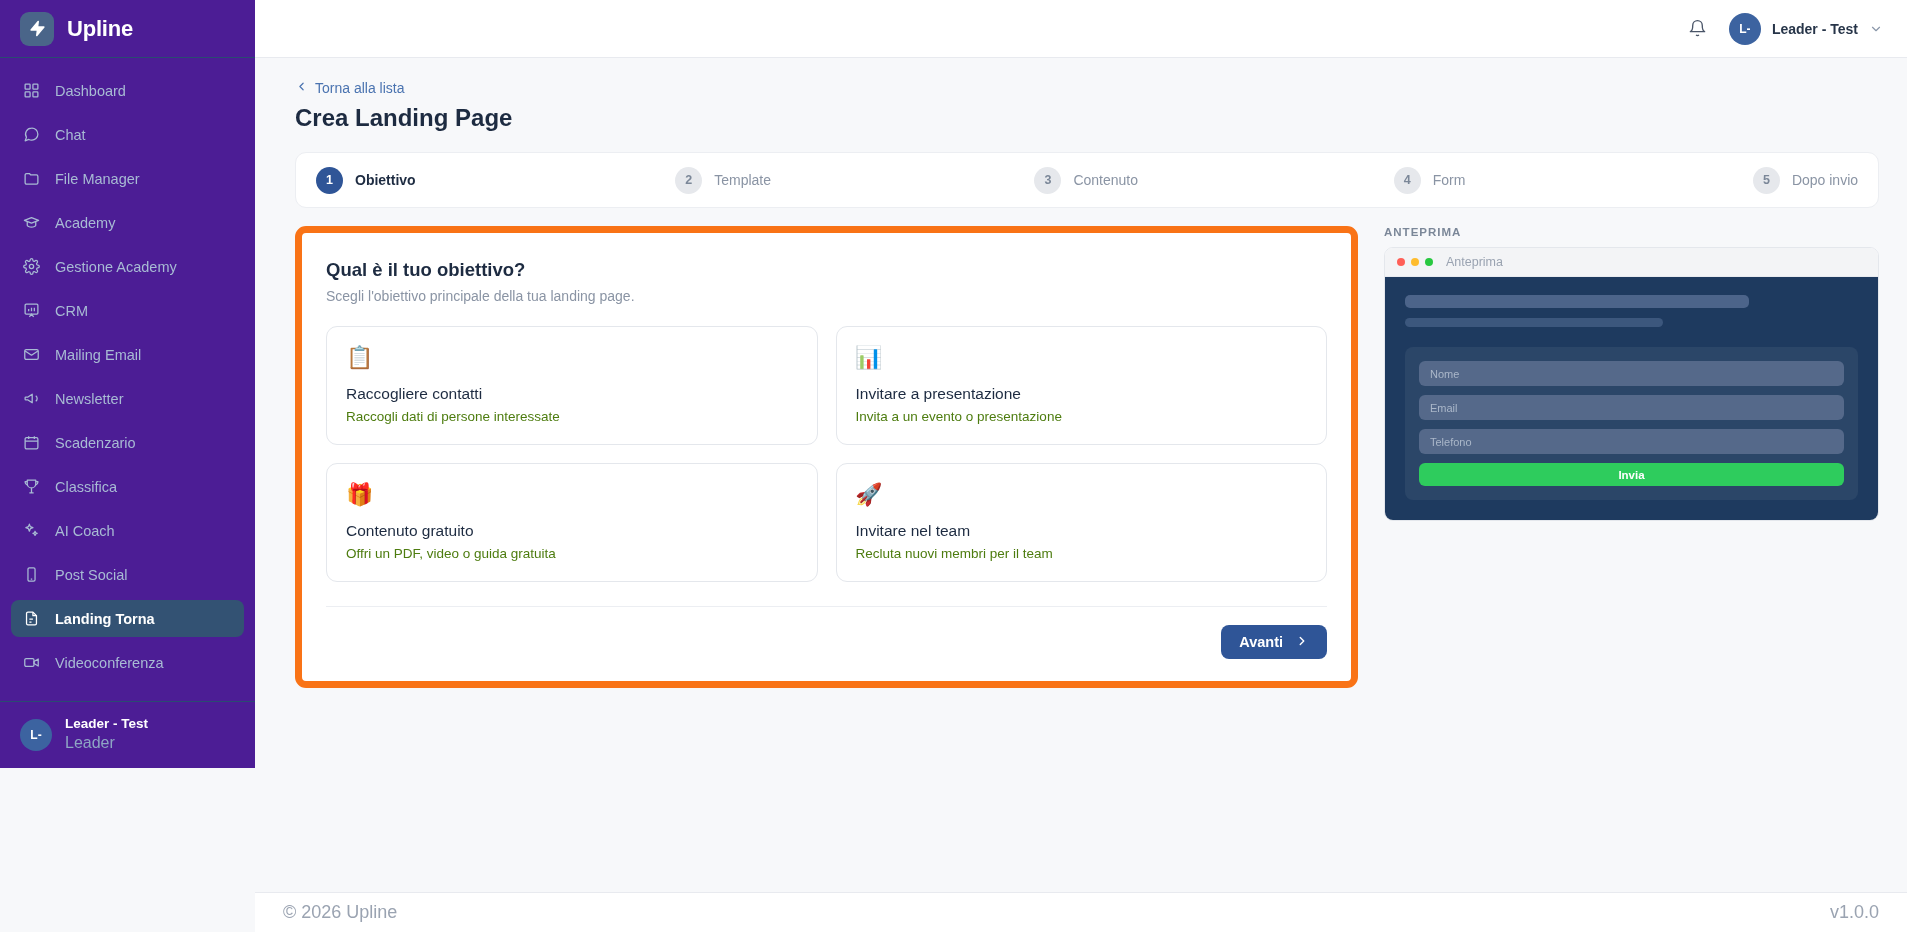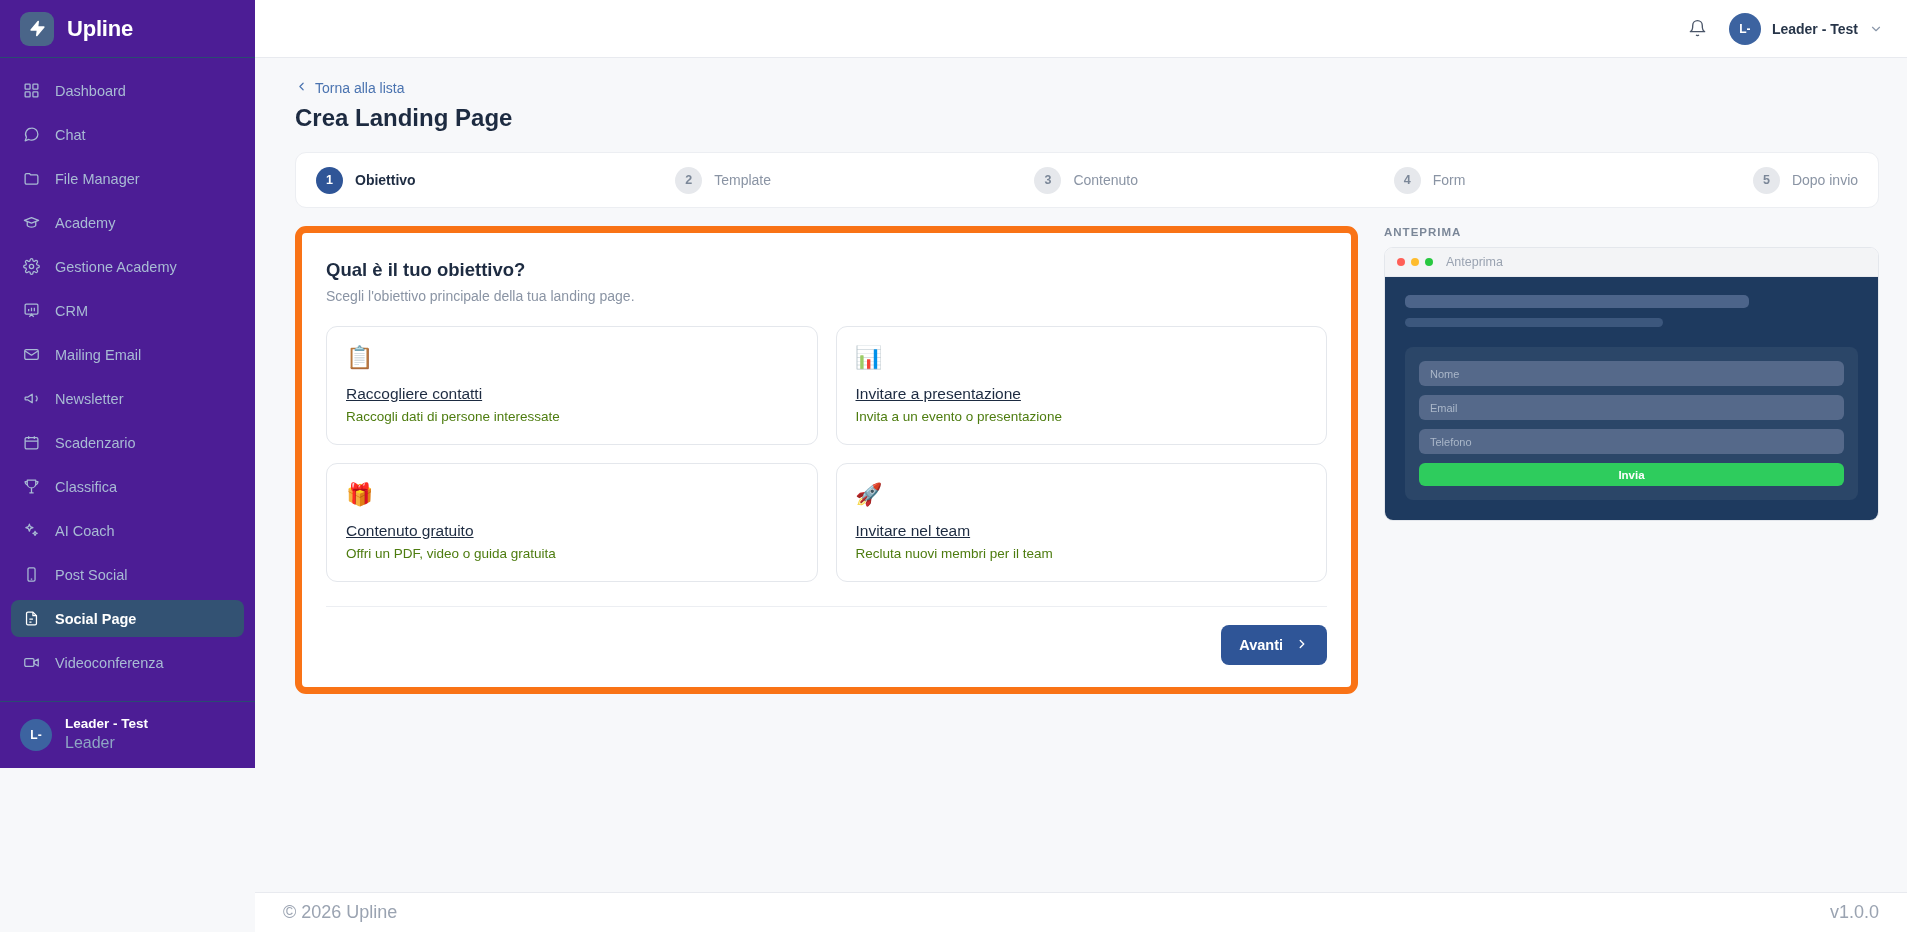--- a/index.html
+++ b/index.html
@@ -115,28 +115,28 @@
   }
   .panel-h { font-size: 18.5px; font-weight: bold; color: #1d2b41; margin-bottom: 7px; }
   .panel-sub { font-size: 14px; color: #8a94a4; margin-bottom: 22px; }
   .goal-grid { display: grid; grid-template-columns: 1fr 1fr; gap: 18px; }
   .goal-card {
     border: 1px solid #e4e7ec; border-radius: 11px;
     padding: 20px 20px 20px 19px; cursor: pointer; background: #fff;
     min-height: 112px;
   }
   .goal-emoji { font-size: 22px; line-height: 1; margin-bottom: 16px; display: block; }
-  .goal-title { font-size: 15.5px; color: #1d2b41; margin-bottom: 6px; text-decoration: underline; }
+  .goal-title { font-size: 15.5px; color: #1d2b41; margin-bottom: 6px; }
   .goal-desc { font-size: 13.5px; color: #4d7c0f; }
 
   .panel-divider { height: 1px; background: #eceef2; margin: 24px 0 18px 0; }
   .panel-actions { display: flex; justify-content: flex-end; }
   .btn-next {
     background: #2f5597; color: #ffffff; border: none;
-    border-radius: 8px; padding: 0 18px; height: 40px;
+    border-radius: 8px; padding: 0 18px; height: 34px;
     display: inline-flex; align-items: center; gap: 12px;
     font-size: 14.5px; font-weight: bold; cursor: pointer;
     font-family: "Liberation Sans", sans-serif;
   }
 
   
   .preview-col { flex: 1 1 auto; min-width: 0; }
   .preview-label {
     font-size: 11.5px; letter-spacing: 1px; font-weight: bold;
     color: #7b8798; margin-bottom: 9px;
@@ -300,21 +300,21 @@
           </span>
         <span>Post Social</span>
       </div>
       <div class="nav-item active">
         <span class="nav-ico">
             <svg width="17" height="17" viewBox="0 0 24 24" fill="none" stroke="currentColor" stroke-width="1.8" stroke-linejoin="round">
               <path d="M14 3H7a2 2 0 0 0-2 2v14a2 2 0 0 0 2 2h10a2 2 0 0 0 2-2V8z"></path>
               <path d="M14 3v5h5M9 13h5M9 17h3"></path>
             </svg>
           </span>
-        <span>Social Page</span>
+        <span>Landing Torna</span>
       </div>
       <div class="nav-item">
         <span class="nav-ico">
             <svg width="17" height="17" viewBox="0 0 24 24" fill="none" stroke="currentColor" stroke-width="1.8" stroke-linejoin="round">
               <rect x="2.5" y="6.5" width="13" height="11" rx="2"></rect>
               <path d="M15.5 10.5l6-3.5v10l-6-3.5z"></path>
             </svg>
           </span>
         <span>Videoconferenza</span>
       </div>

